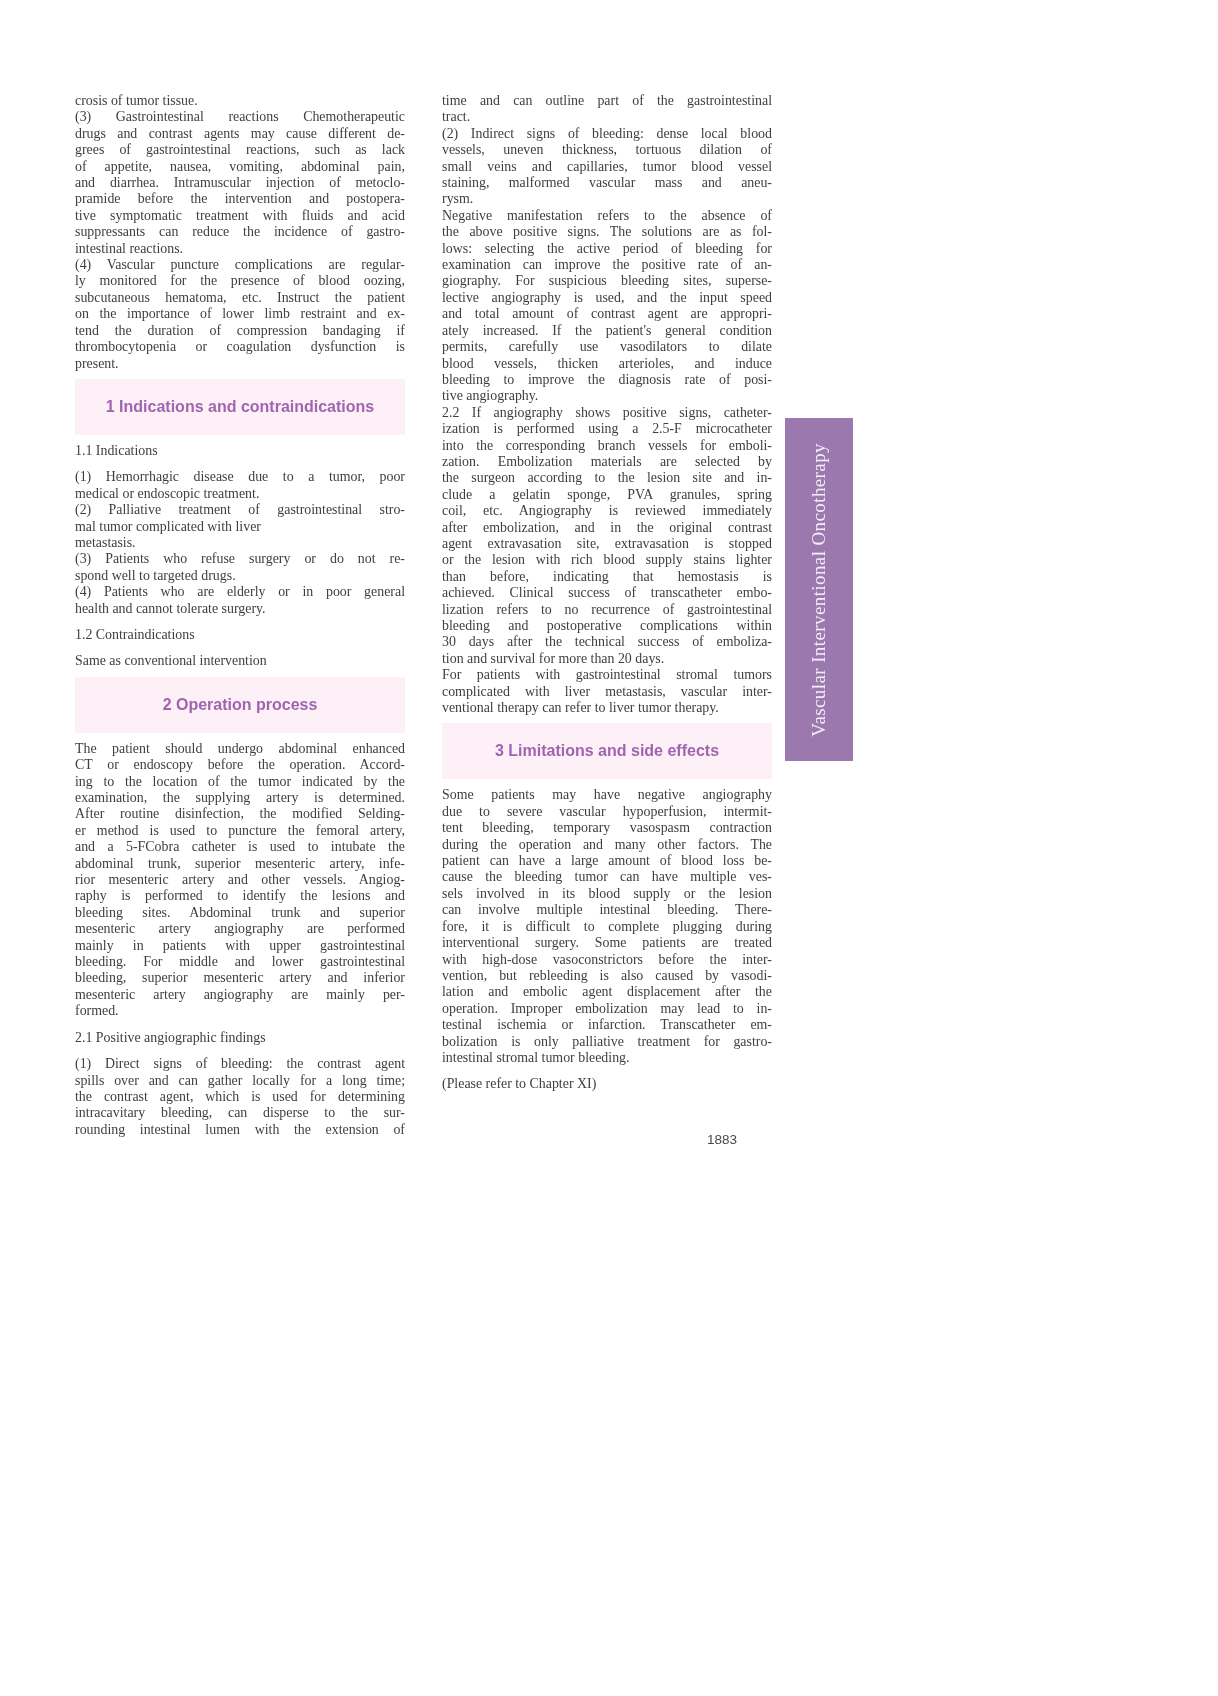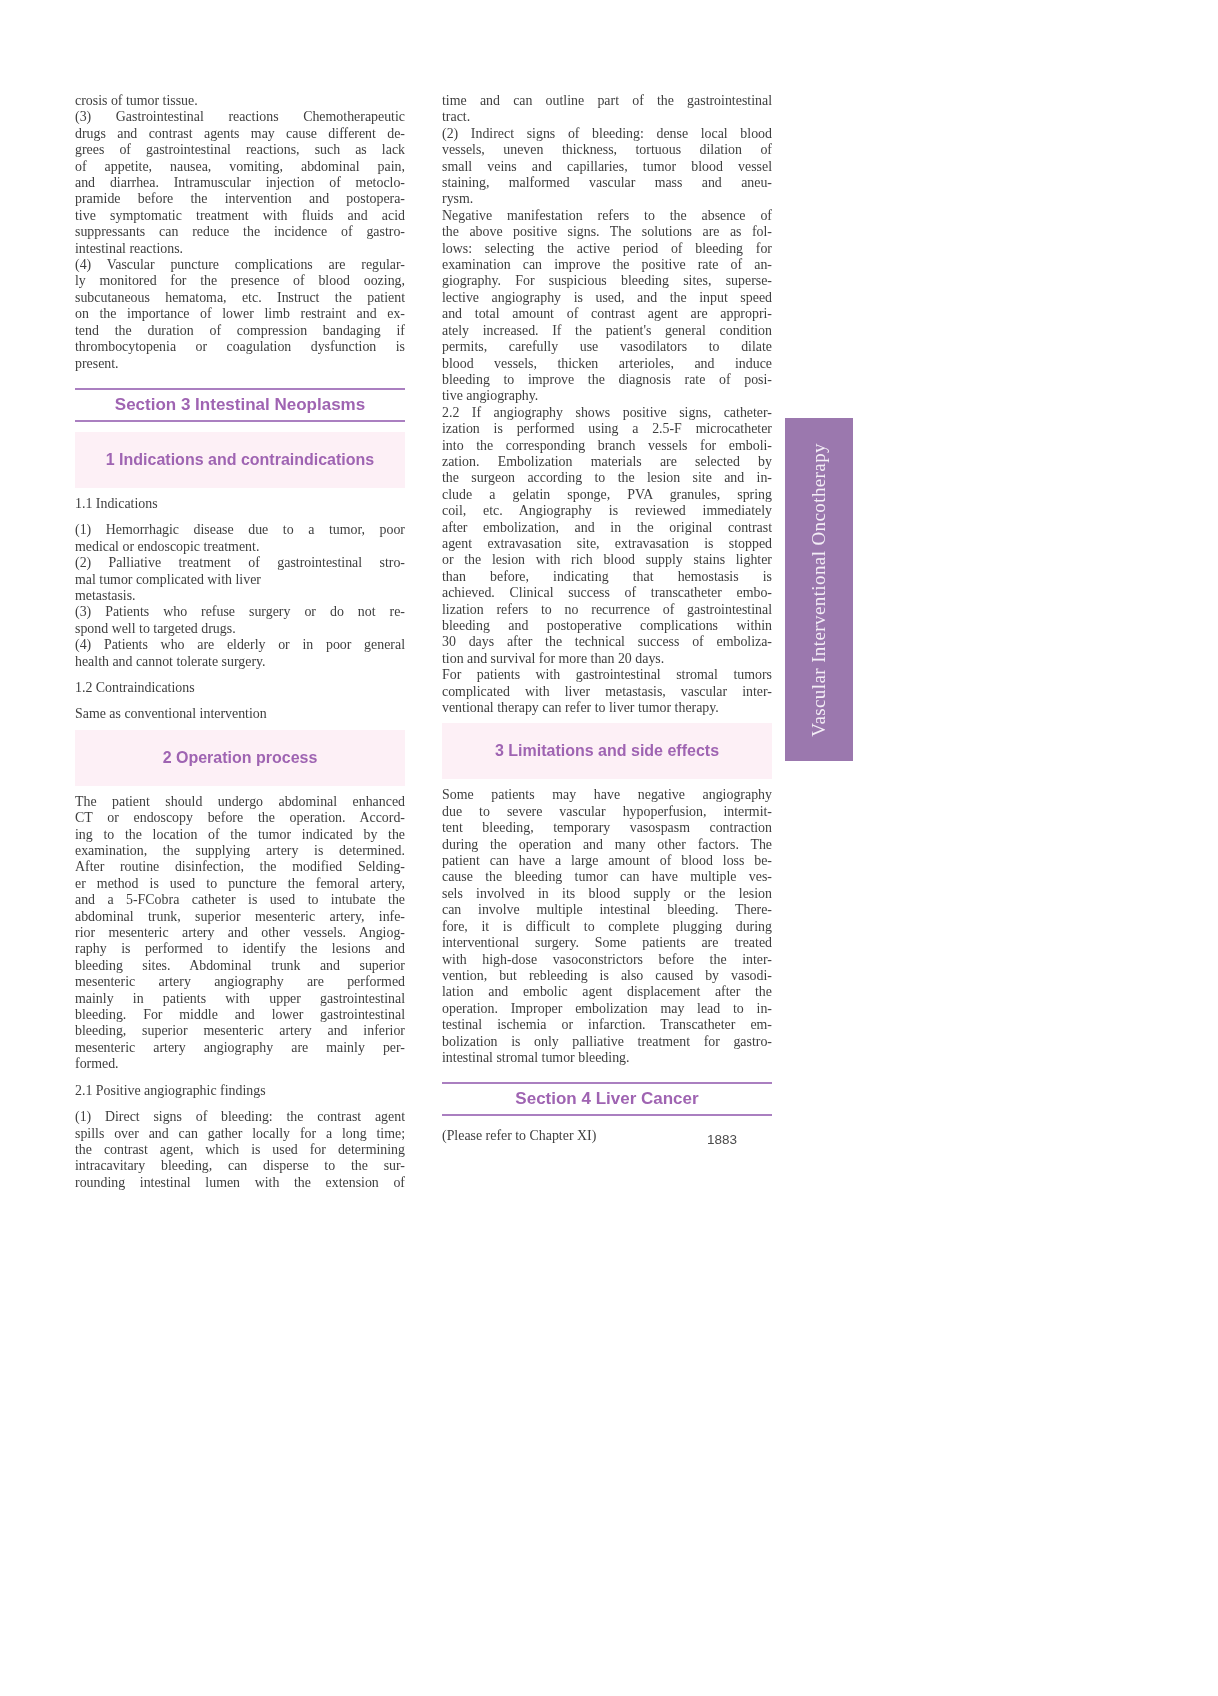--- a/index.html
+++ b/index.html
@@ -112,21 +112,20 @@
         <div class="line j">suppressants can reduce the incidence of gastro-</div>
         <div class="line">intestinal reactions.</div>
         <div class="line j">(4) Vascular puncture complications are regular-</div>
         <div class="line j">ly monitored for the presence of blood oozing,</div>
         <div class="line j">subcutaneous hematoma, etc. Instruct the patient</div>
         <div class="line j">on the importance of lower limb restraint and ex-</div>
         <div class="line j">tend the duration of compression bandaging if</div>
         <div class="line j">thrombocytopenia or coagulation dysfunction is</div>
         <div class="line">present.</div>
       </div>
-      <div class="section">Section 3 Intestinal Neoplasms</div>
       <div class="strip">1 Indications and contraindications</div>
       <div class="p">
         <div class="line">1.1 Indications</div>
       </div>
       <div class="p">
         <div class="line j">(1) Hemorrhagic disease due to a tumor, poor</div>
         <div class="line">medical or endoscopic treatment.</div>
         <div class="line j">(2) Palliative treatment of gastrointestinal stro-</div>
         <div class="line">mal tumor complicated with liver</div>
         <div class="line">metastasis.</div>
@@ -226,21 +225,20 @@
         <div class="line j">fore, it is difficult to complete plugging during</div>
         <div class="line j">interventional surgery. Some patients are treated</div>
         <div class="line j">with high-dose vasoconstrictors before the inter-</div>
         <div class="line j">vention, but rebleeding is also caused by vasodi-</div>
         <div class="line j">lation and embolic agent displacement after the</div>
         <div class="line j">operation. Improper embolization may lead to in-</div>
         <div class="line j">testinal ischemia or infarction. Transcatheter em-</div>
         <div class="line j">bolization is only palliative treatment for gastro-</div>
         <div class="line">intestinal stromal tumor bleeding.</div>
       </div>
-      <div class="section">Section 4 Liver Cancer</div>
       <div class="p">
         <div class="line">(Please refer to Chapter XI)</div>
       </div>
     </div>
 </div>
 
 <div class="side-tab">
   <span>Vascular Interventional Oncotherapy</span>
 </div>
 

